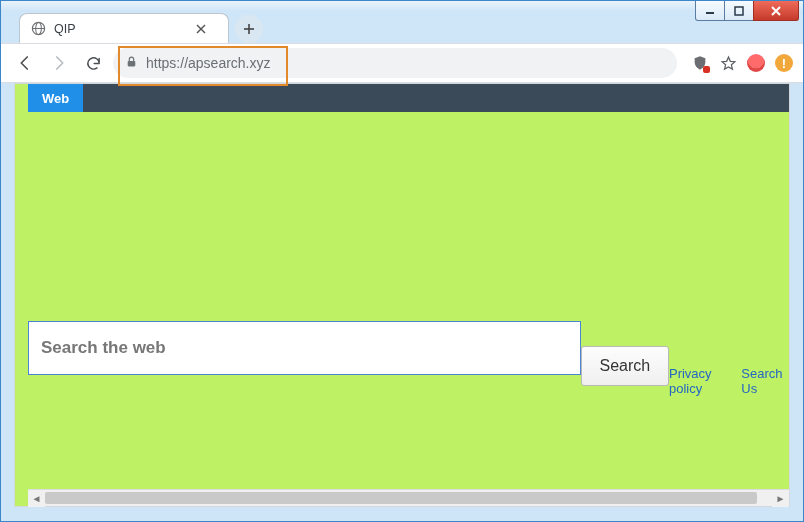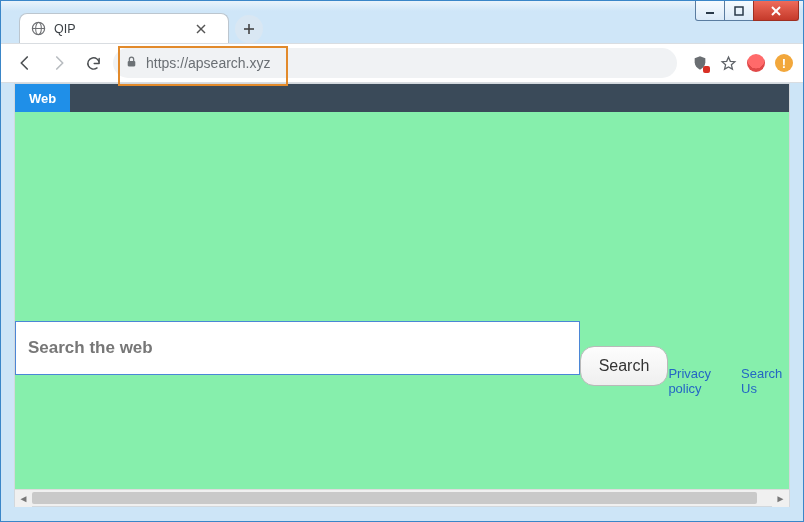--- a/index.html
+++ b/index.html
@@ -109,23 +109,23 @@
   .ext-icons { display:flex; align-items:center; gap:10px; padding-left:8px; }
   .ext { width:18px; height:18px; display:flex; align-items:center; justify-content:center; color:#5f6368; position:relative;}
   .ext .dot { position:absolute; bottom:-1px; right:-1px; width:7px; height:7px; background:#d93025; border-radius:2px;}
   .avatar { width:18px; height:18px; border-radius:50%; background: radial-gradient(circle at 50% 35%, #ff6a6a 0 55%, #e04848 56% 100%); }
   .warn { width:18px; height:18px; border-radius:50%; background:#f2a73b; color:#fff; font-weight:bold; font-size:13px; display:flex; align-items:center; justify-content:center;}
 
   
   .viewport {
     position:absolute;
     top: 82px; left:13px; right:13px; bottom:14px;
-    background:#86efac;
+    background:#bef264;
     border:1px solid #d2d8dd;
-    display:flex; flex-direction:column;
+    display:flex; flex-direction:column;padding-left:13px;
   }
   .site-bar {
     height:28px;
     background:#3a4a59;
     display:flex; align-items:stretch;
   }
   .site-tab {
     background:#1f8fe8;
     color:#fff; font-weight:bold; font-size:13px;
     padding: 0 14px;
@@ -146,21 +146,21 @@
     outline:none;
     font-family: inherit;
   }
   .search-box::placeholder { color:#777; font-weight:600; }
   .search-btn {
     margin-top: 36px;
     width: 110px; height: 40px;
     font-size: 16px; color:#333;
     background: linear-gradient(#fdfdfd, #efefef);
     border: 1px solid #b9b9b9;
-    border-radius: 14px;
+    border-radius: 3px;
     cursor:pointer;
   }
   .footer-links {
     margin-top: 66px;
     font-size: 13px;
     display:flex; gap:10px;
   }
   .footer-links a { color:#2466c4; text-decoration:none; }
 
   

